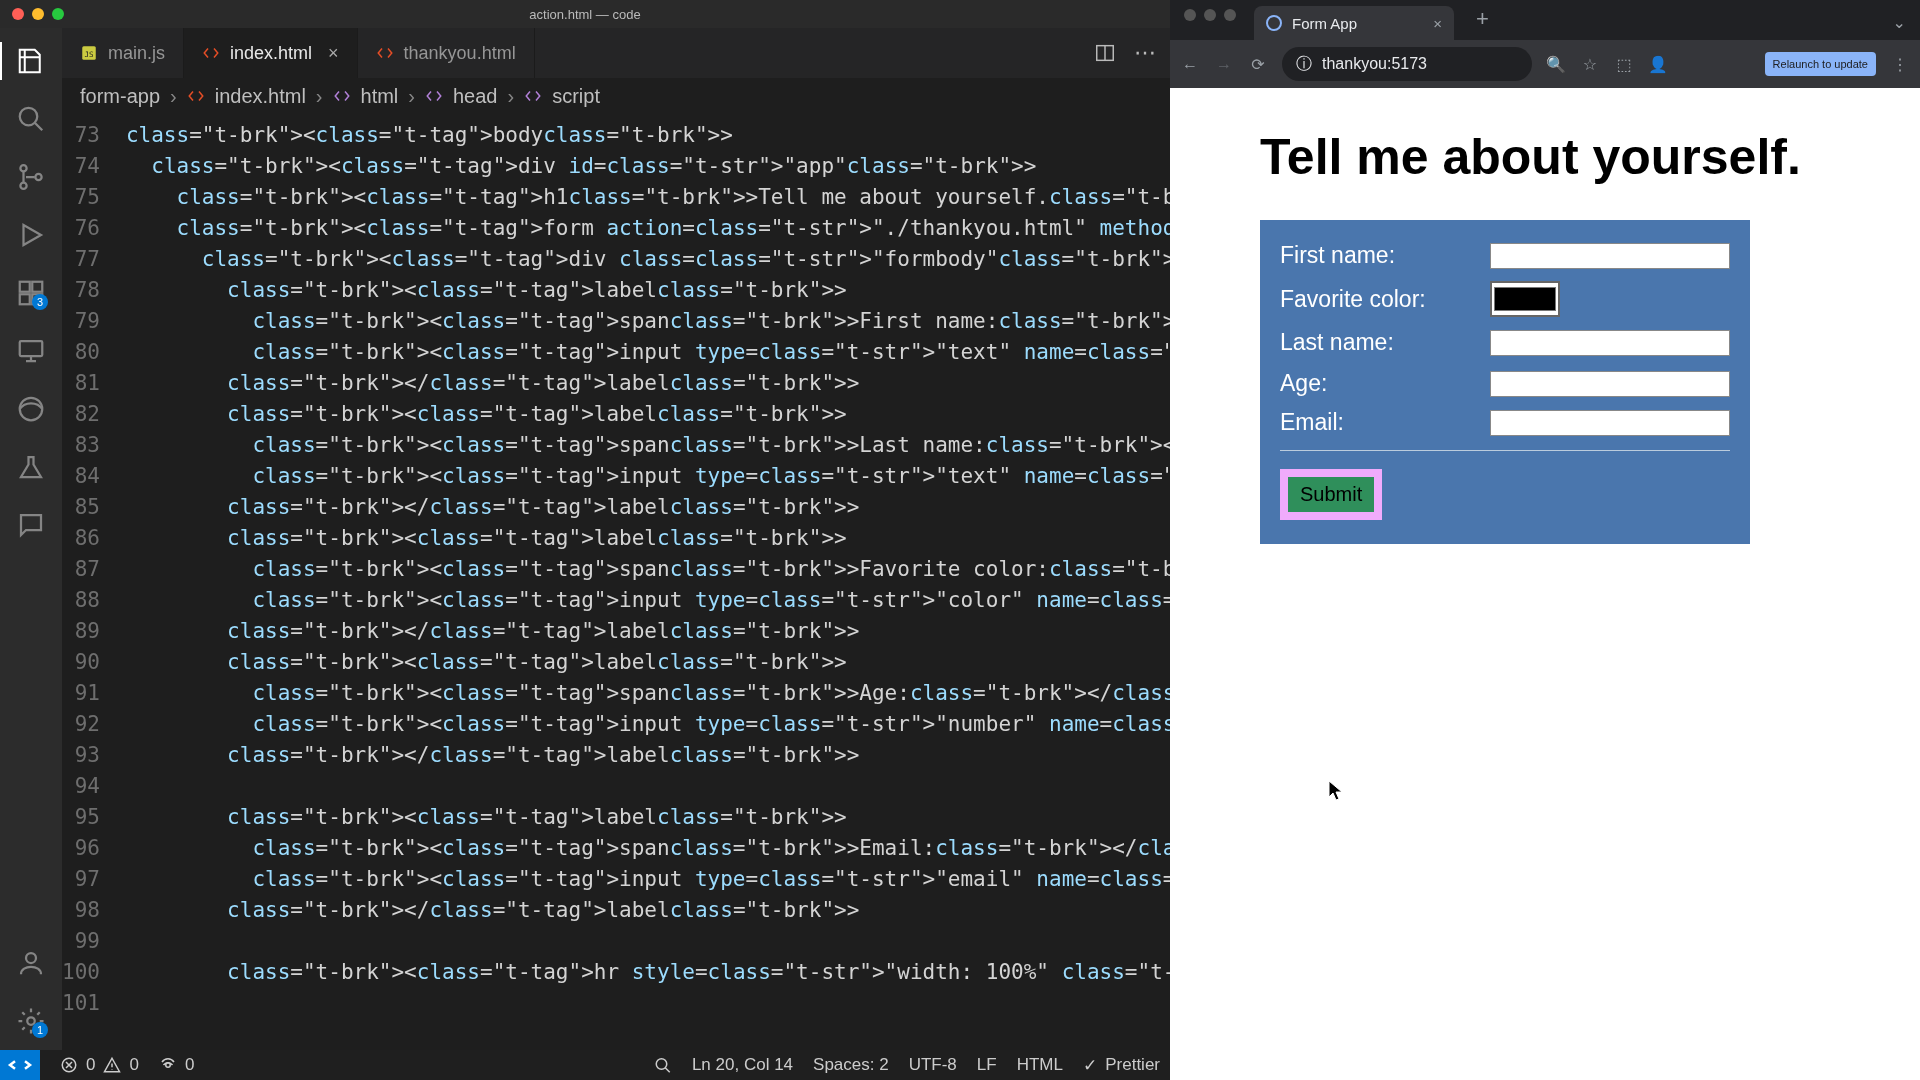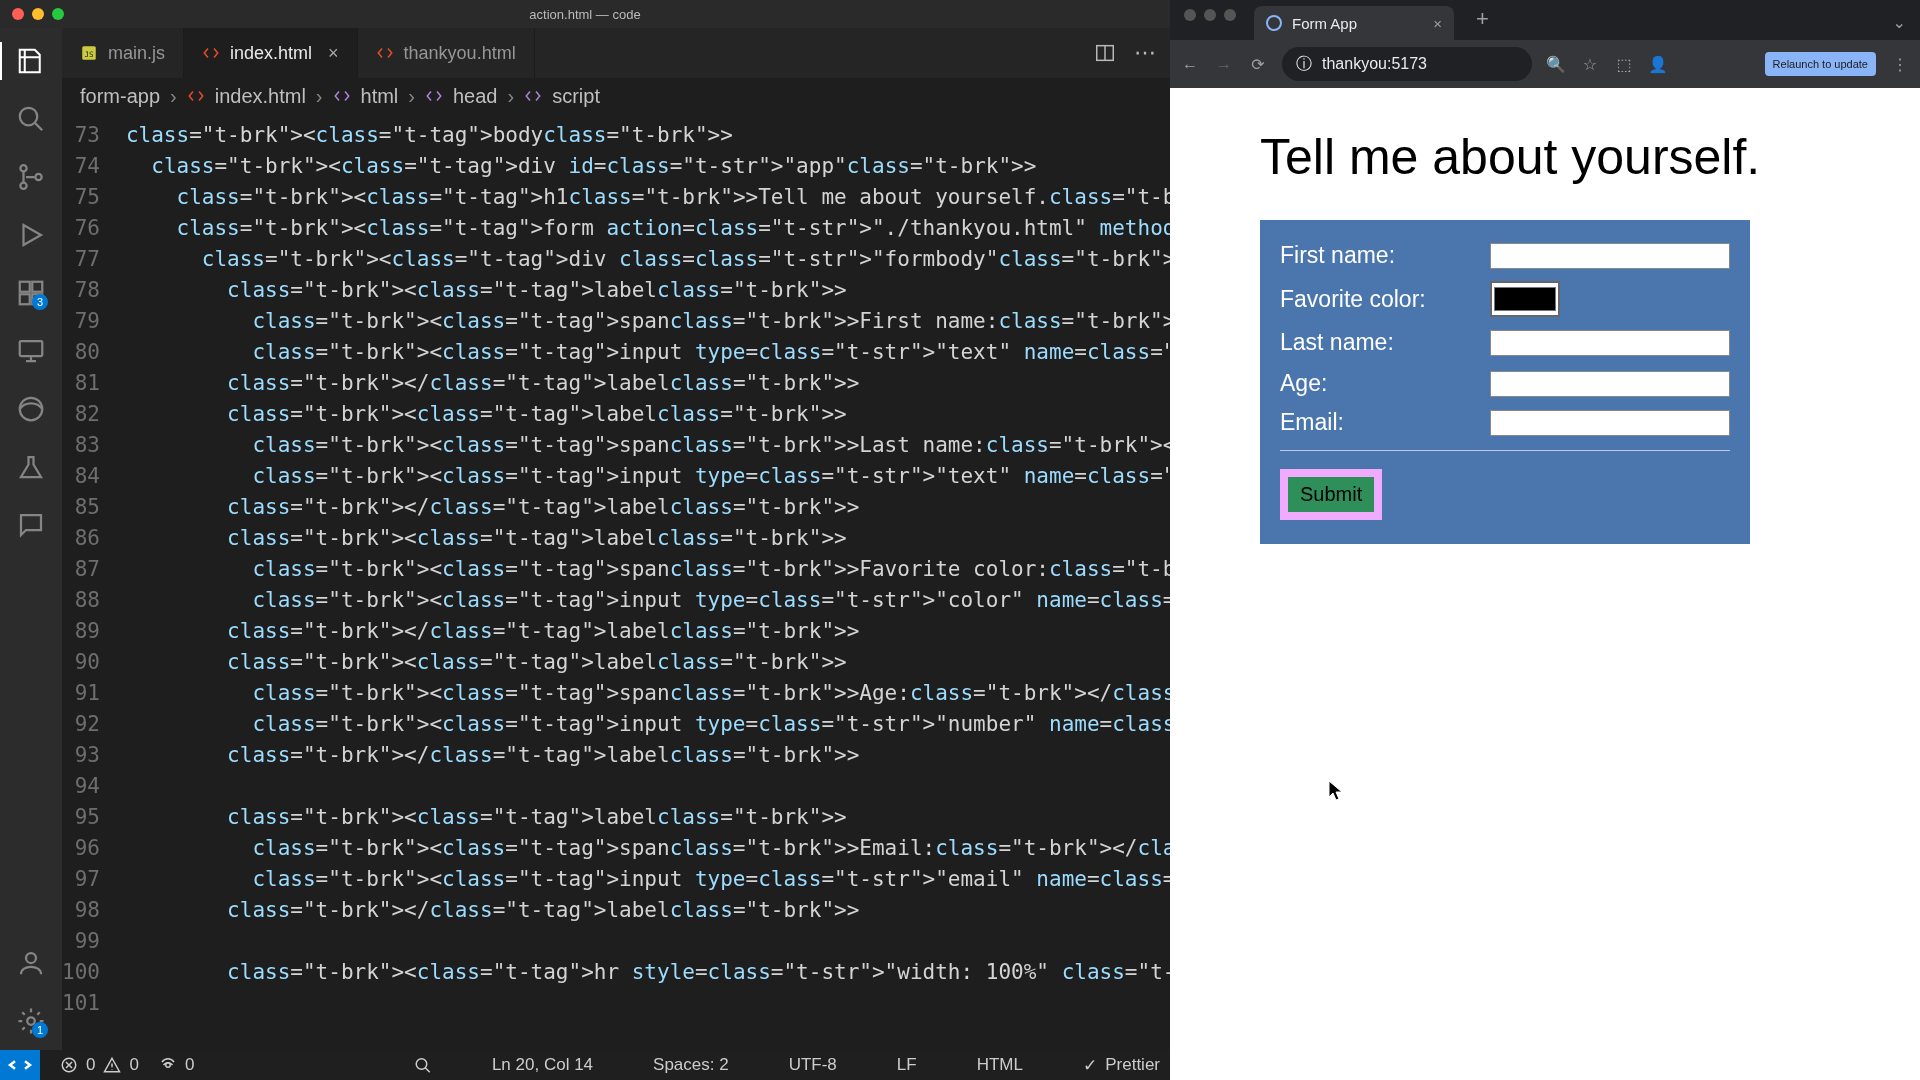--- a/index.html
+++ b/index.html
@@ -41,41 +41,41 @@
   .breadcrumb .chev { color:#888; }
 
   .code-area { flex:1; display:flex; overflow:hidden; font-family: Menlo, Consolas, monospace; font-size:21px; line-height:31px; }
   .gutter { width:95px; text-align:right; color:#6e6e6e; padding:6px 22px 0 0; background:#1e1e1e; user-select:none; }
   .code { flex:1; padding:6px 0 0 4px; white-space:pre; color:#d4d4d4; } .t-attr{color:#9cdcfe;} .t-pun{color:#d4d4d4;}
 
   
   .status { height:30px; background:#1f1f1f; display:flex; align-items:center; color:#ccc; font-size:17px; }
   .status .remote { background:#0078d4; width:40px; height:100%; display:flex; align-items:center; justify-content:center; color:#fff; margin-right:10px; }
   .status .grp { display:flex; align-items:center; gap:8px; padding:0 10px; }
-  .status .right { margin-left:auto; display:flex;gap:40px; }
+  .status .right { margin-left:auto; display:flex; }
 
   
   .chrome { width:750px; height:1080px; display:flex; flex-direction:column; background:#fff; }
   .chrome-top { background:#202124; }
   .ch-tabs { height:40px; display:flex; align-items:flex-end; padding-left:10px;gap:8px; }
   .ch-traffic { display:flex; gap:8px; padding:0 10px 10px 4px; align-self:center; }
   .ch-traffic .d { width:12px;height:12px;border-radius:50%;background:#555; }
   .ch-tab { background:#35363a; color:#e8eaed; border-radius:8px 8px 0 0; height:34px; display:flex; align-items:center; gap:10px; padding:0 12px; font-size:15px; min-width:200px; }
   .ch-tab .fav { width:16px;height:16px;border:2px solid #8ab4f8;border-radius:50%; }
   .ch-tab .x { margin-left:auto; color:#9aa0a6; }
   .ch-new { color:#9aa0a6; padding:0 14px 8px; font-size:22px; }
   .ch-min { margin-left:auto; color:#9aa0a6; padding:0 14px 8px; }
 
   .ch-tools { height:48px; background:#35363a; display:flex; align-items:center; gap:14px; padding:0 10px; color:#9aa0a6; }
   .omni { flex:0 0 250px; background:#202124; border-radius:20px; height:34px; display:flex; align-items:center; gap:10px; padding:0 14px; color:#e8eaed; font-size:16px; }
   .relaunch { background:#8ab4f8; color:#202124; font-size:11px; padding:6px 8px; border-radius:4px; margin-left:auto; }
   .ch-tools .iker { width:20px; text-align:center; }
 
   .page { flex:1; background:#fff; padding:40px 90px; color:#000; }
-  .page h1 { font-size:50px; font-weight:400; margin-bottom:34px; }
+  .page h1 { font-size:50px; font-weight:700; margin-bottom:34px; }
   .formcard { background:#4a76ad; padding:22px 20px 24px; width:490px; }
   .row { display:flex; align-items:center; margin-bottom:12px; }
   .row.gap { margin-top:14px; }
   .row span { color:#fff; font-size:23px; width:210px; }
   .row input[type=text],.row input[type=email],.row input[type=number]{ flex:1; height:26px; border:1px solid #888; background:#fff; }
   .row input[type=color]{ width:70px; height:36px; padding:0; border:2px solid #666; background:#fff; }
   .formcard hr { border:none; border-top:1px solid #bcd; margin:14px 0 18px; }
   .submit { background:#2f8f5b; color:#000000; border:8px solid #f0abfc; font-size:20px; padding:6px 12px; }
 
   svg { width:100%; height:100%; display:block; }

